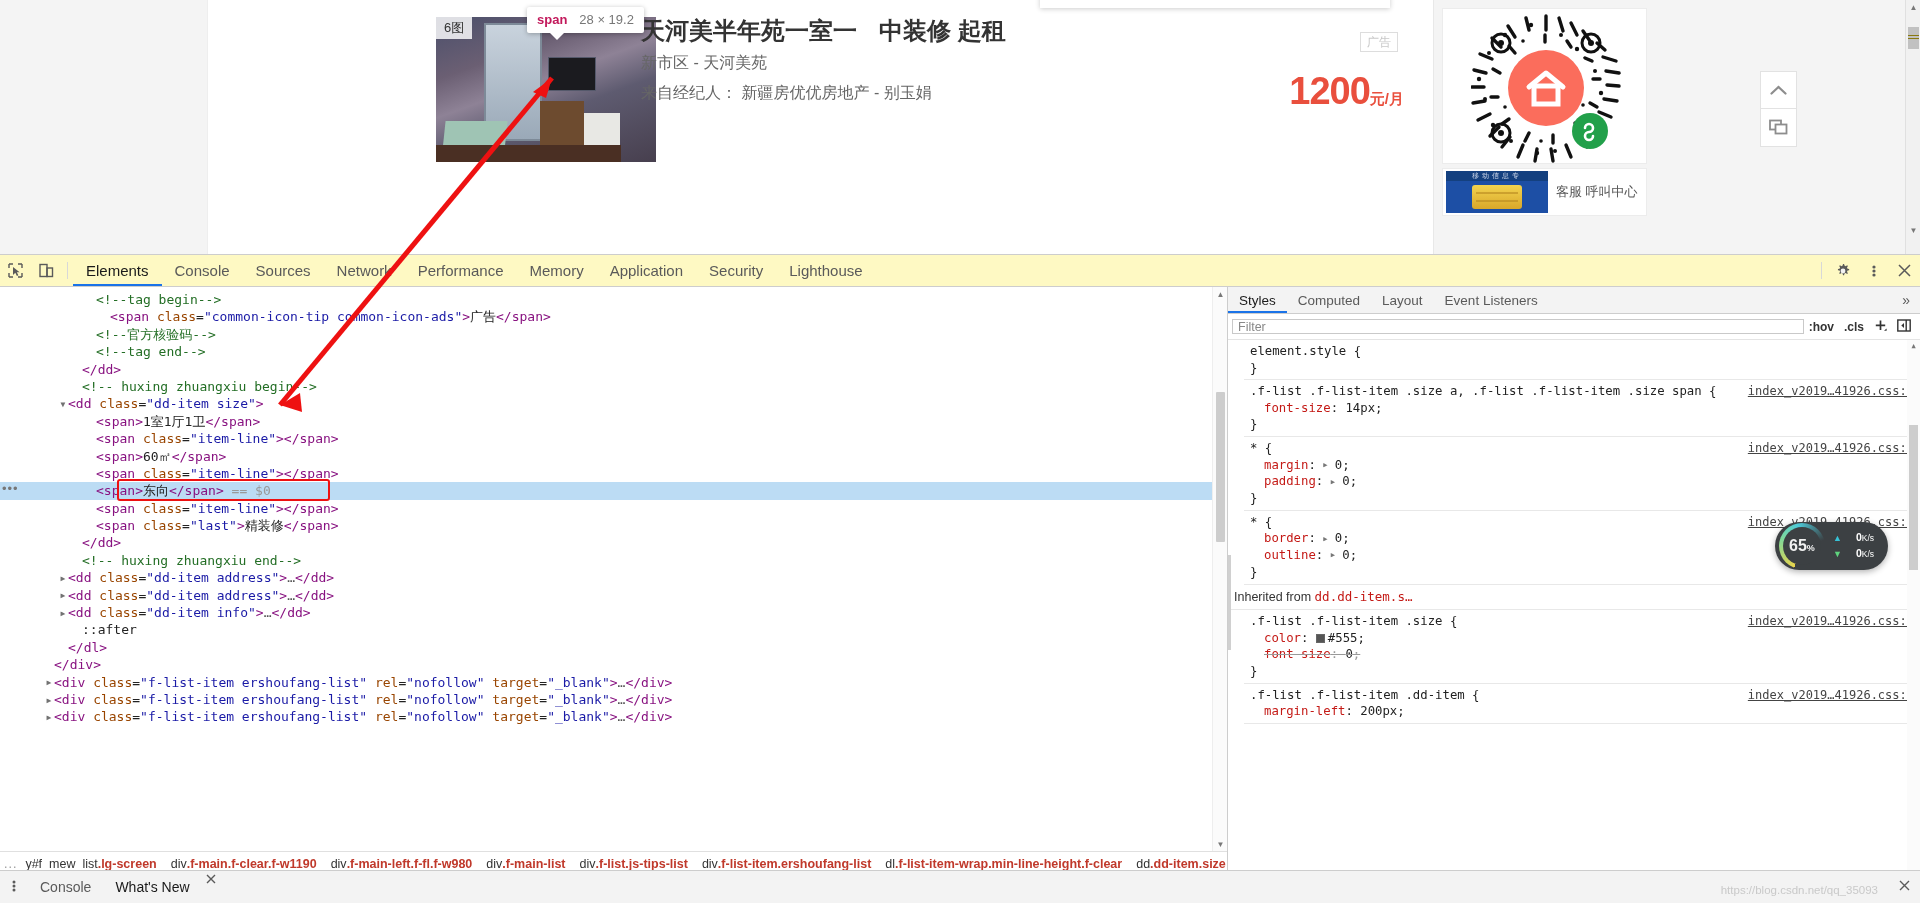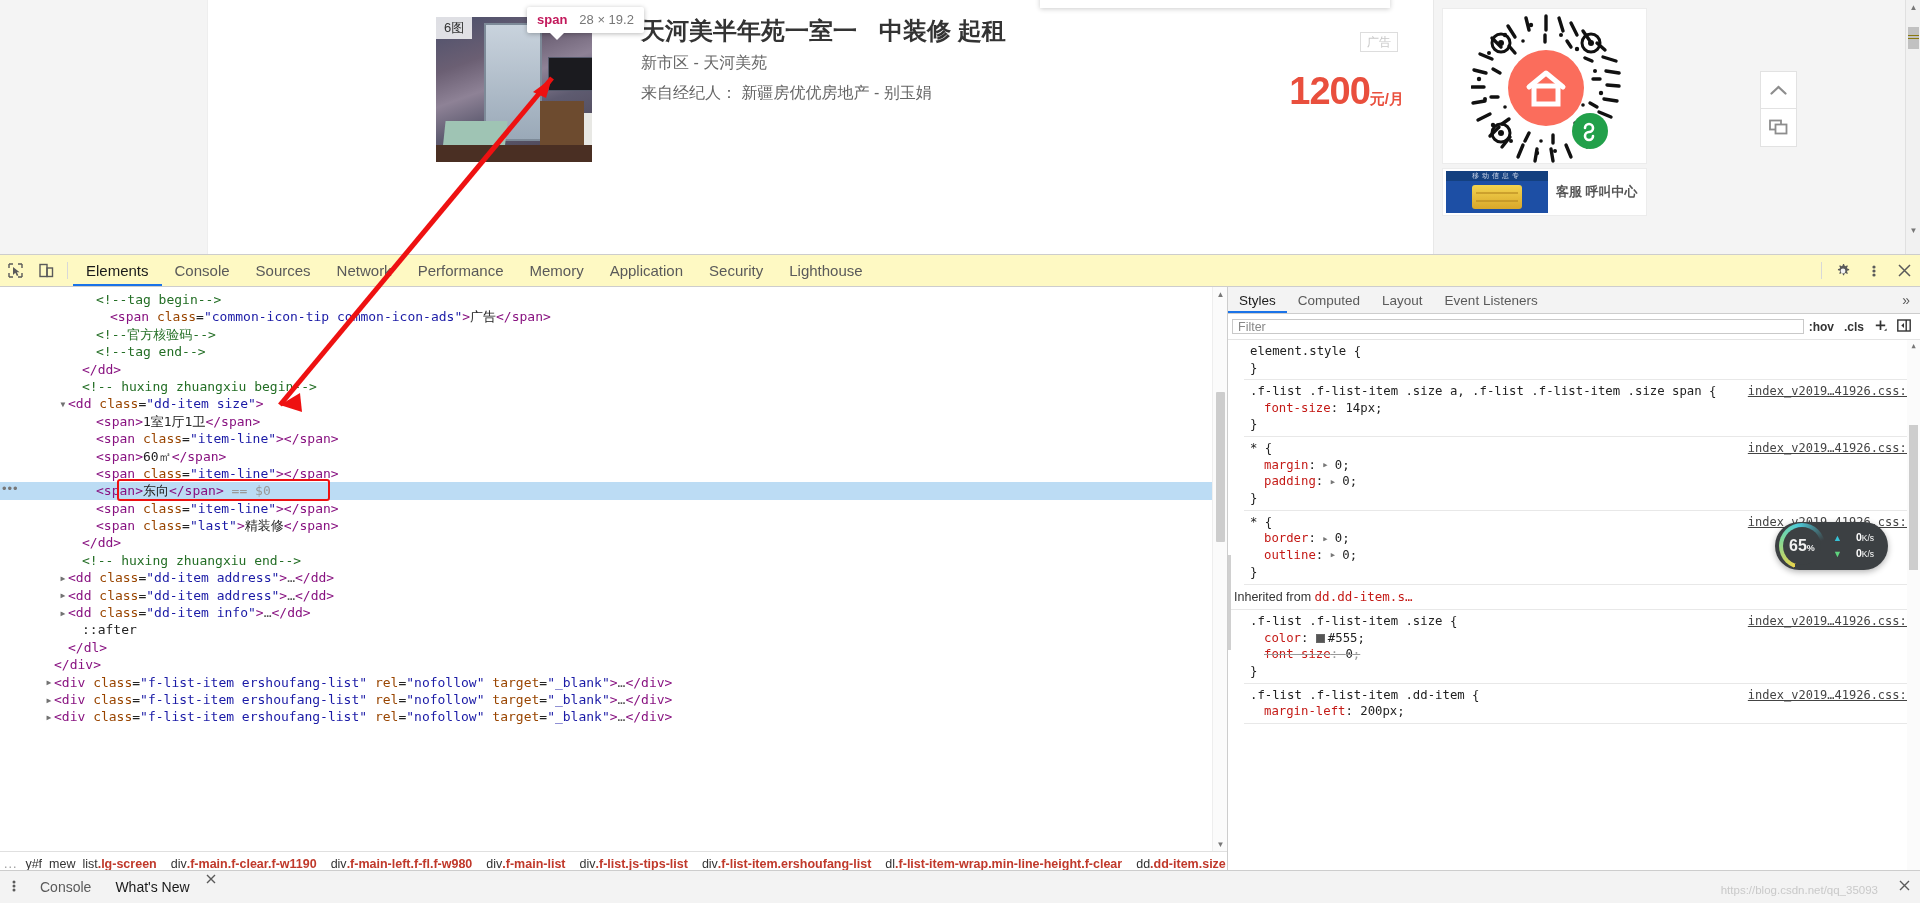--- a/index.html
+++ b/index.html
@@ -18,21 +18,21 @@
     background:#f4f4f4; overflow:hidden;
   }
   #page-white {
     position:absolute; left:207px; top:0; width:1227px; height:254px;
     background:#fff; border-left:1px solid #eee; border-right:1px solid #e8e8e8;
   }
   #listing {
     position:absolute; left:228px; top:14px; width:1180px; height:185px;
   }
   .thumb {
-    position:absolute; left:0px; top:3px; width:156px; height:145px;
+    position:absolute; left:0px; top:3px; width:220px; height:145px;
     background:linear-gradient(160deg,#4a4f6b 0%,#6b5f73 28%,#8e8296 45%,#5e5b70 62%,#473f4e 100%);
     overflow:hidden;
   }
   .thumb .ph-door {
     position:absolute; left:48px; top:6px; width:58px; height:118px;
     background:linear-gradient(180deg,#c9d3dd,#9aa9b8);
     border:2px solid #7d8a98;
   }
   .thumb .ph-tv {
     position:absolute; left:112px; top:40px; width:48px; height:34px;
@@ -120,21 +120,21 @@
     color:#cfd8ea; font-size:7px; text-align:center; letter-spacing:3px; line-height:10px;}
   #sim-chip .gold {
     position:absolute; left:26px; top:14px; width:50px; height:24px;
     background:linear-gradient(180deg,#f3d34f,#d9a72a);
     border-radius:3px;
   }
   #sim-chip .gold::before, #sim-chip .gold::after {
     content:""; position:absolute; left:4px; right:4px; height:2px; background:#b8892099;
   }
   #sim-chip .gold::before { top:7px; } #sim-chip .gold::after { top:15px; }
-  #kefu-text { font-size:13px; color:#555; margin-left:8px; white-space:nowrap;font-weight:bold; }
+  #kefu-text { font-size:13px; color:#555; margin-left:8px; white-space:nowrap; }
 
   
   #float-btns {
     position:absolute; left:1760px; top:71px; width:37px;
   }
   #float-btns .fb {
     width:37px; height:38px; background:#fff; border:1px solid #e2e2e2;
     display:flex; align-items:center; justify-content:center;
   }
   #float-btns .fb + .fb { border-top:none; }

